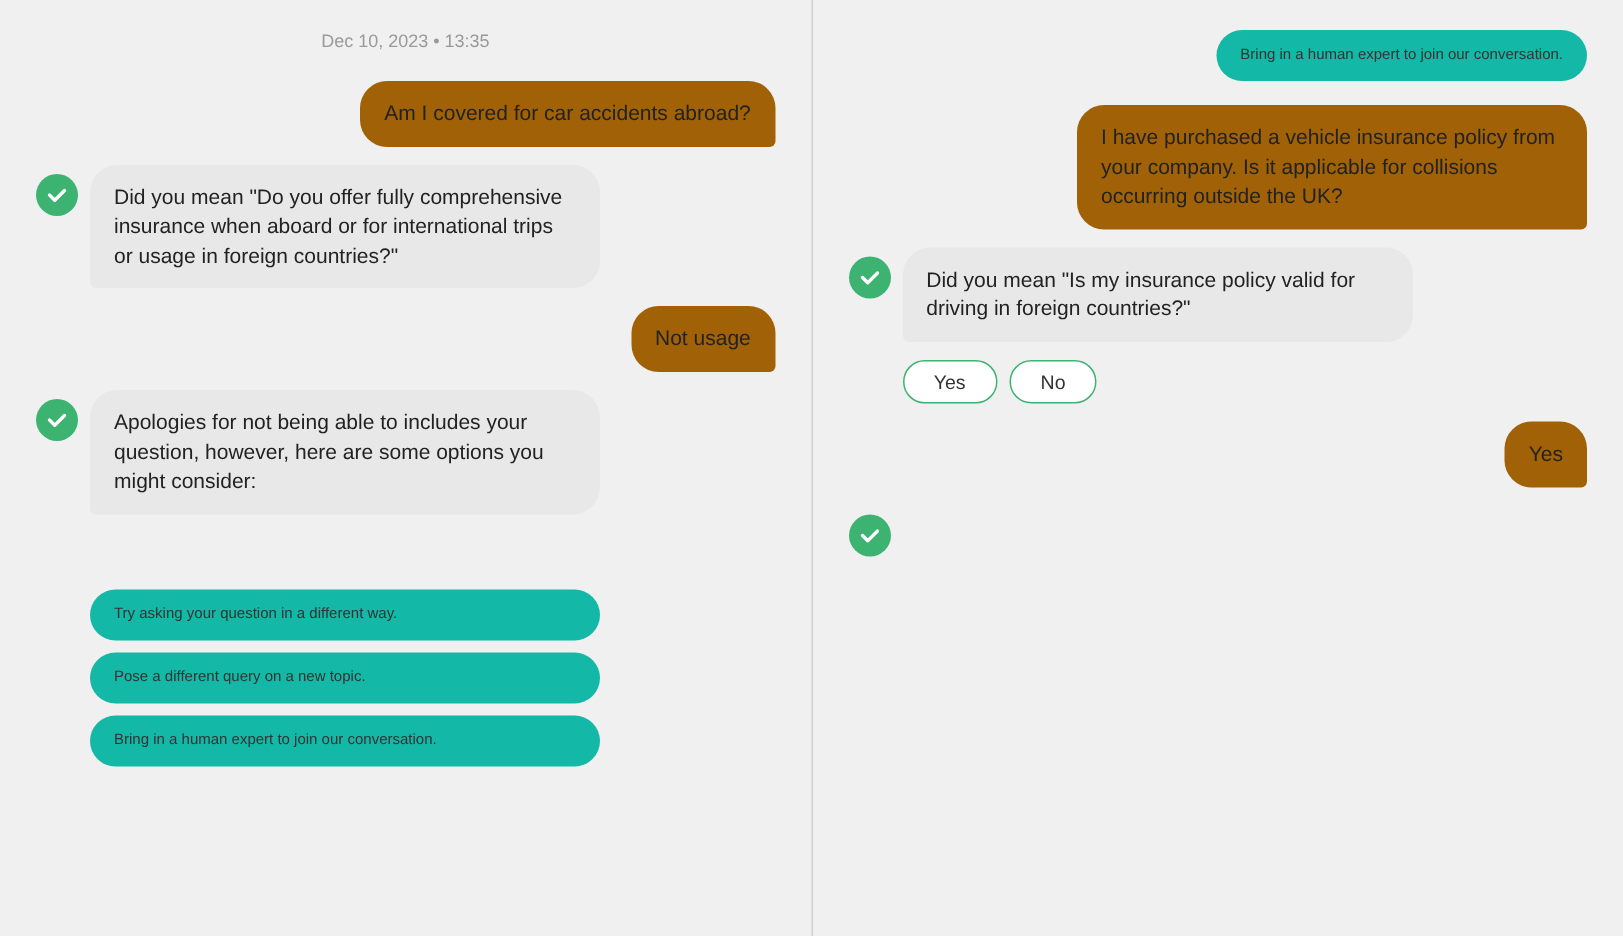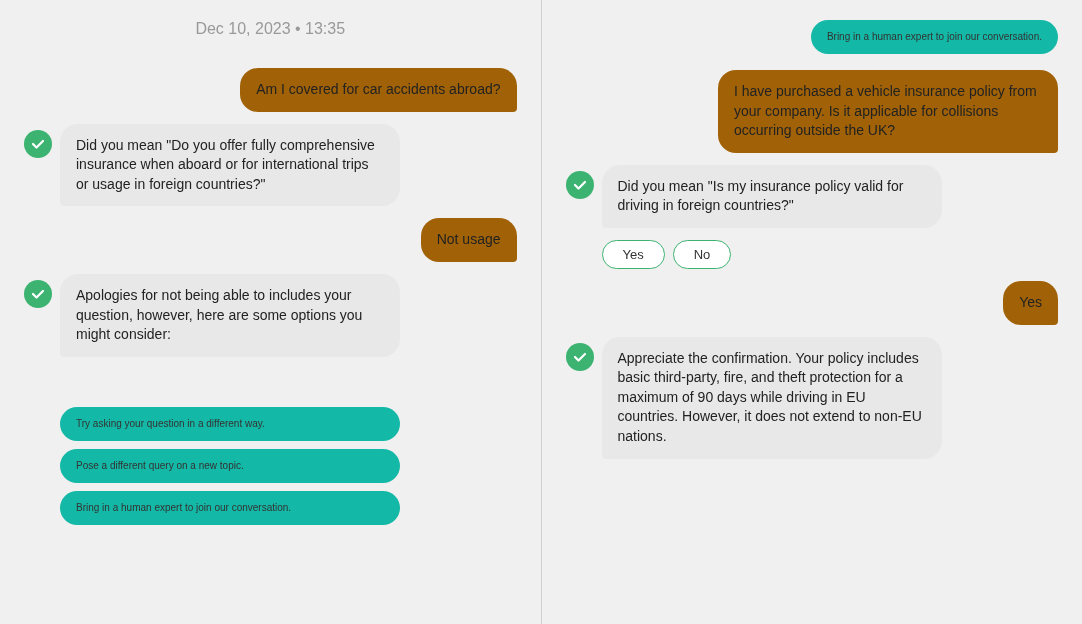--- a/index.html
+++ b/index.html
@@ -21,22 +21,22 @@
       overflow-y: auto;
     }
     .divider {
       width: 1px;
       background: #d0d0d0;
       margin: 0;
     }
     .timestamp {
       text-align: center;
       color: #999;
-      font-size: 16px;
-      margin-bottom: 18px;
+      font-size: 12px;
+      margin-bottom: 8px;
     }
     
     .bubble-row {
       display: flex;
       align-items: flex-start;
       gap: 8px;
     }
     .bubble-row.user {
       justify-content: flex-end;
     }
@@ -175,16 +175,15 @@
   <div class="bubble-row user">
     <div class="bubble user-bubble">Yes</div>
   </div>
 
   <div class="bubble-row bot">
     <div class="check-icon">
       <svg viewBox="0 0 16 16" fill="none">
         <path d="M3 8l3.5 3.5L13 5" stroke="white" stroke-width="2.2" stroke-linecap="round" stroke-linejoin="round"></path>
       </svg>
     </div>
-    <div class="bubble bot-bubble">Appreciate the confirmation. Your policy includes basic third-party, fire, and theft protection for a maximum of 90 days while driving in EU countries. However, it does not extend to non-EU nations.</div>
   </div>
 
 </div>
 
 </body></html>

